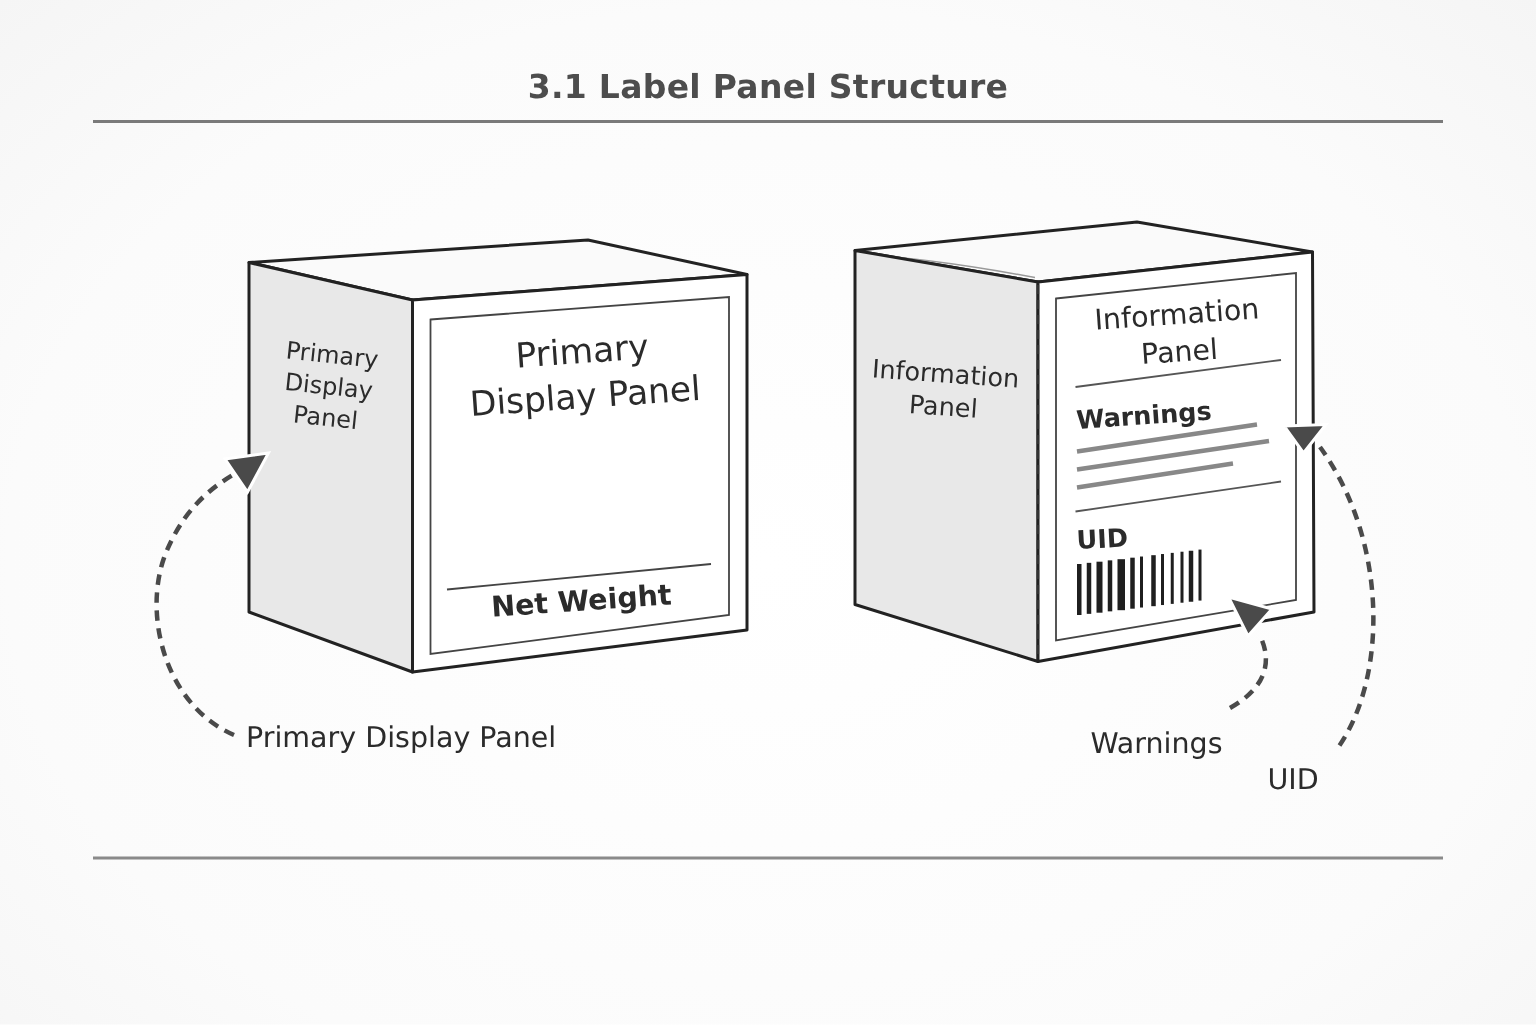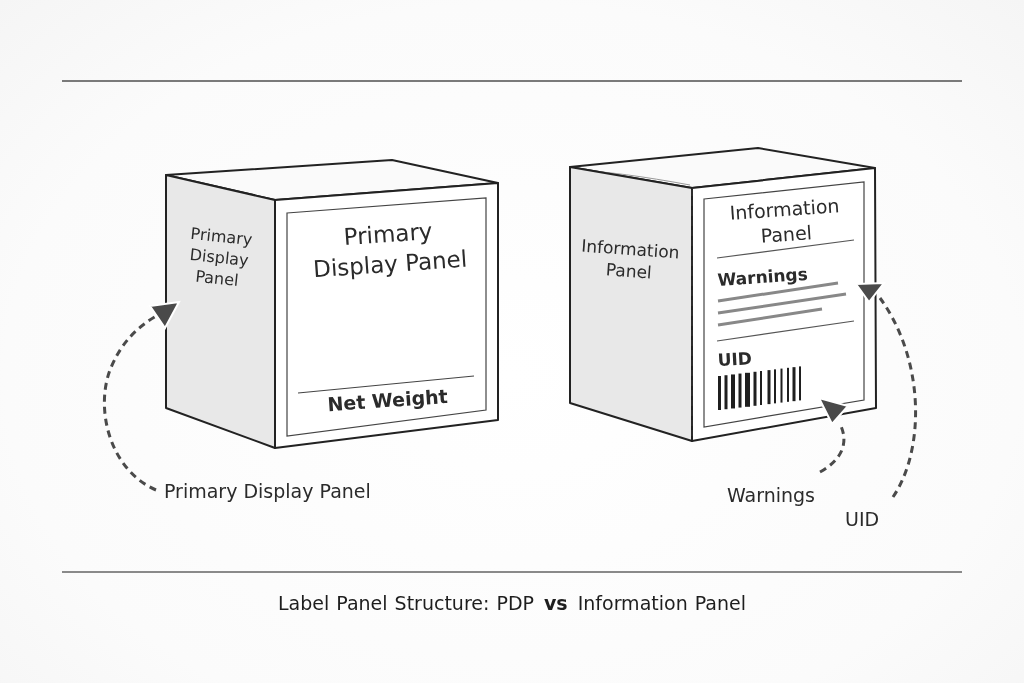--- a/index.html
+++ b/index.html
@@ -31,20 +31,21 @@
   }
   .caption .vs { font-weight: bold; margin: 0 10px; }
   svg.diagram { position: absolute; left: 0; top: 0; }
   svg text { font-family: "DejaVu Sans", sans-serif; fill: #2b2b2b; }
 </style>
 </head>
 <body>
 
 <div class="page">
 
+  <div class="title">3.1  Label Panel Structure</div>
   <div class="rule top"></div>
 
   <svg class="diagram" width="1024" height="683" viewBox="0 0 1024 683">
     <defs>
       <marker id="arrowhead" markerWidth="10" markerHeight="10" refX="5" refY="5" orient="auto" markerUnits="userSpaceOnUse">
       </marker>
     </defs>
 
     <g>
 
@@ -144,16 +145,13 @@
 
     <g>
       <path d="M 893,497 C 925,450 925,360 880,298" fill="none" stroke="#4a4a4a" stroke-width="3" stroke-dasharray="7,5"></path>
       <polygon points="856,284 884,283 869,302" fill="#4a4a4a" stroke="#fff" stroke-width="2"></polygon>
     </g>
     <text x="845" y="526" font-size="19">UID</text>
   </svg>
 
   <div class="rule bottom"></div>
 
-  <div class="caption">
-    <span>Label Panel Structure: PDP</span><span class="vs">vs</span><span>Information Panel</span>
-  </div>
 </div>
 
 </body></html>

